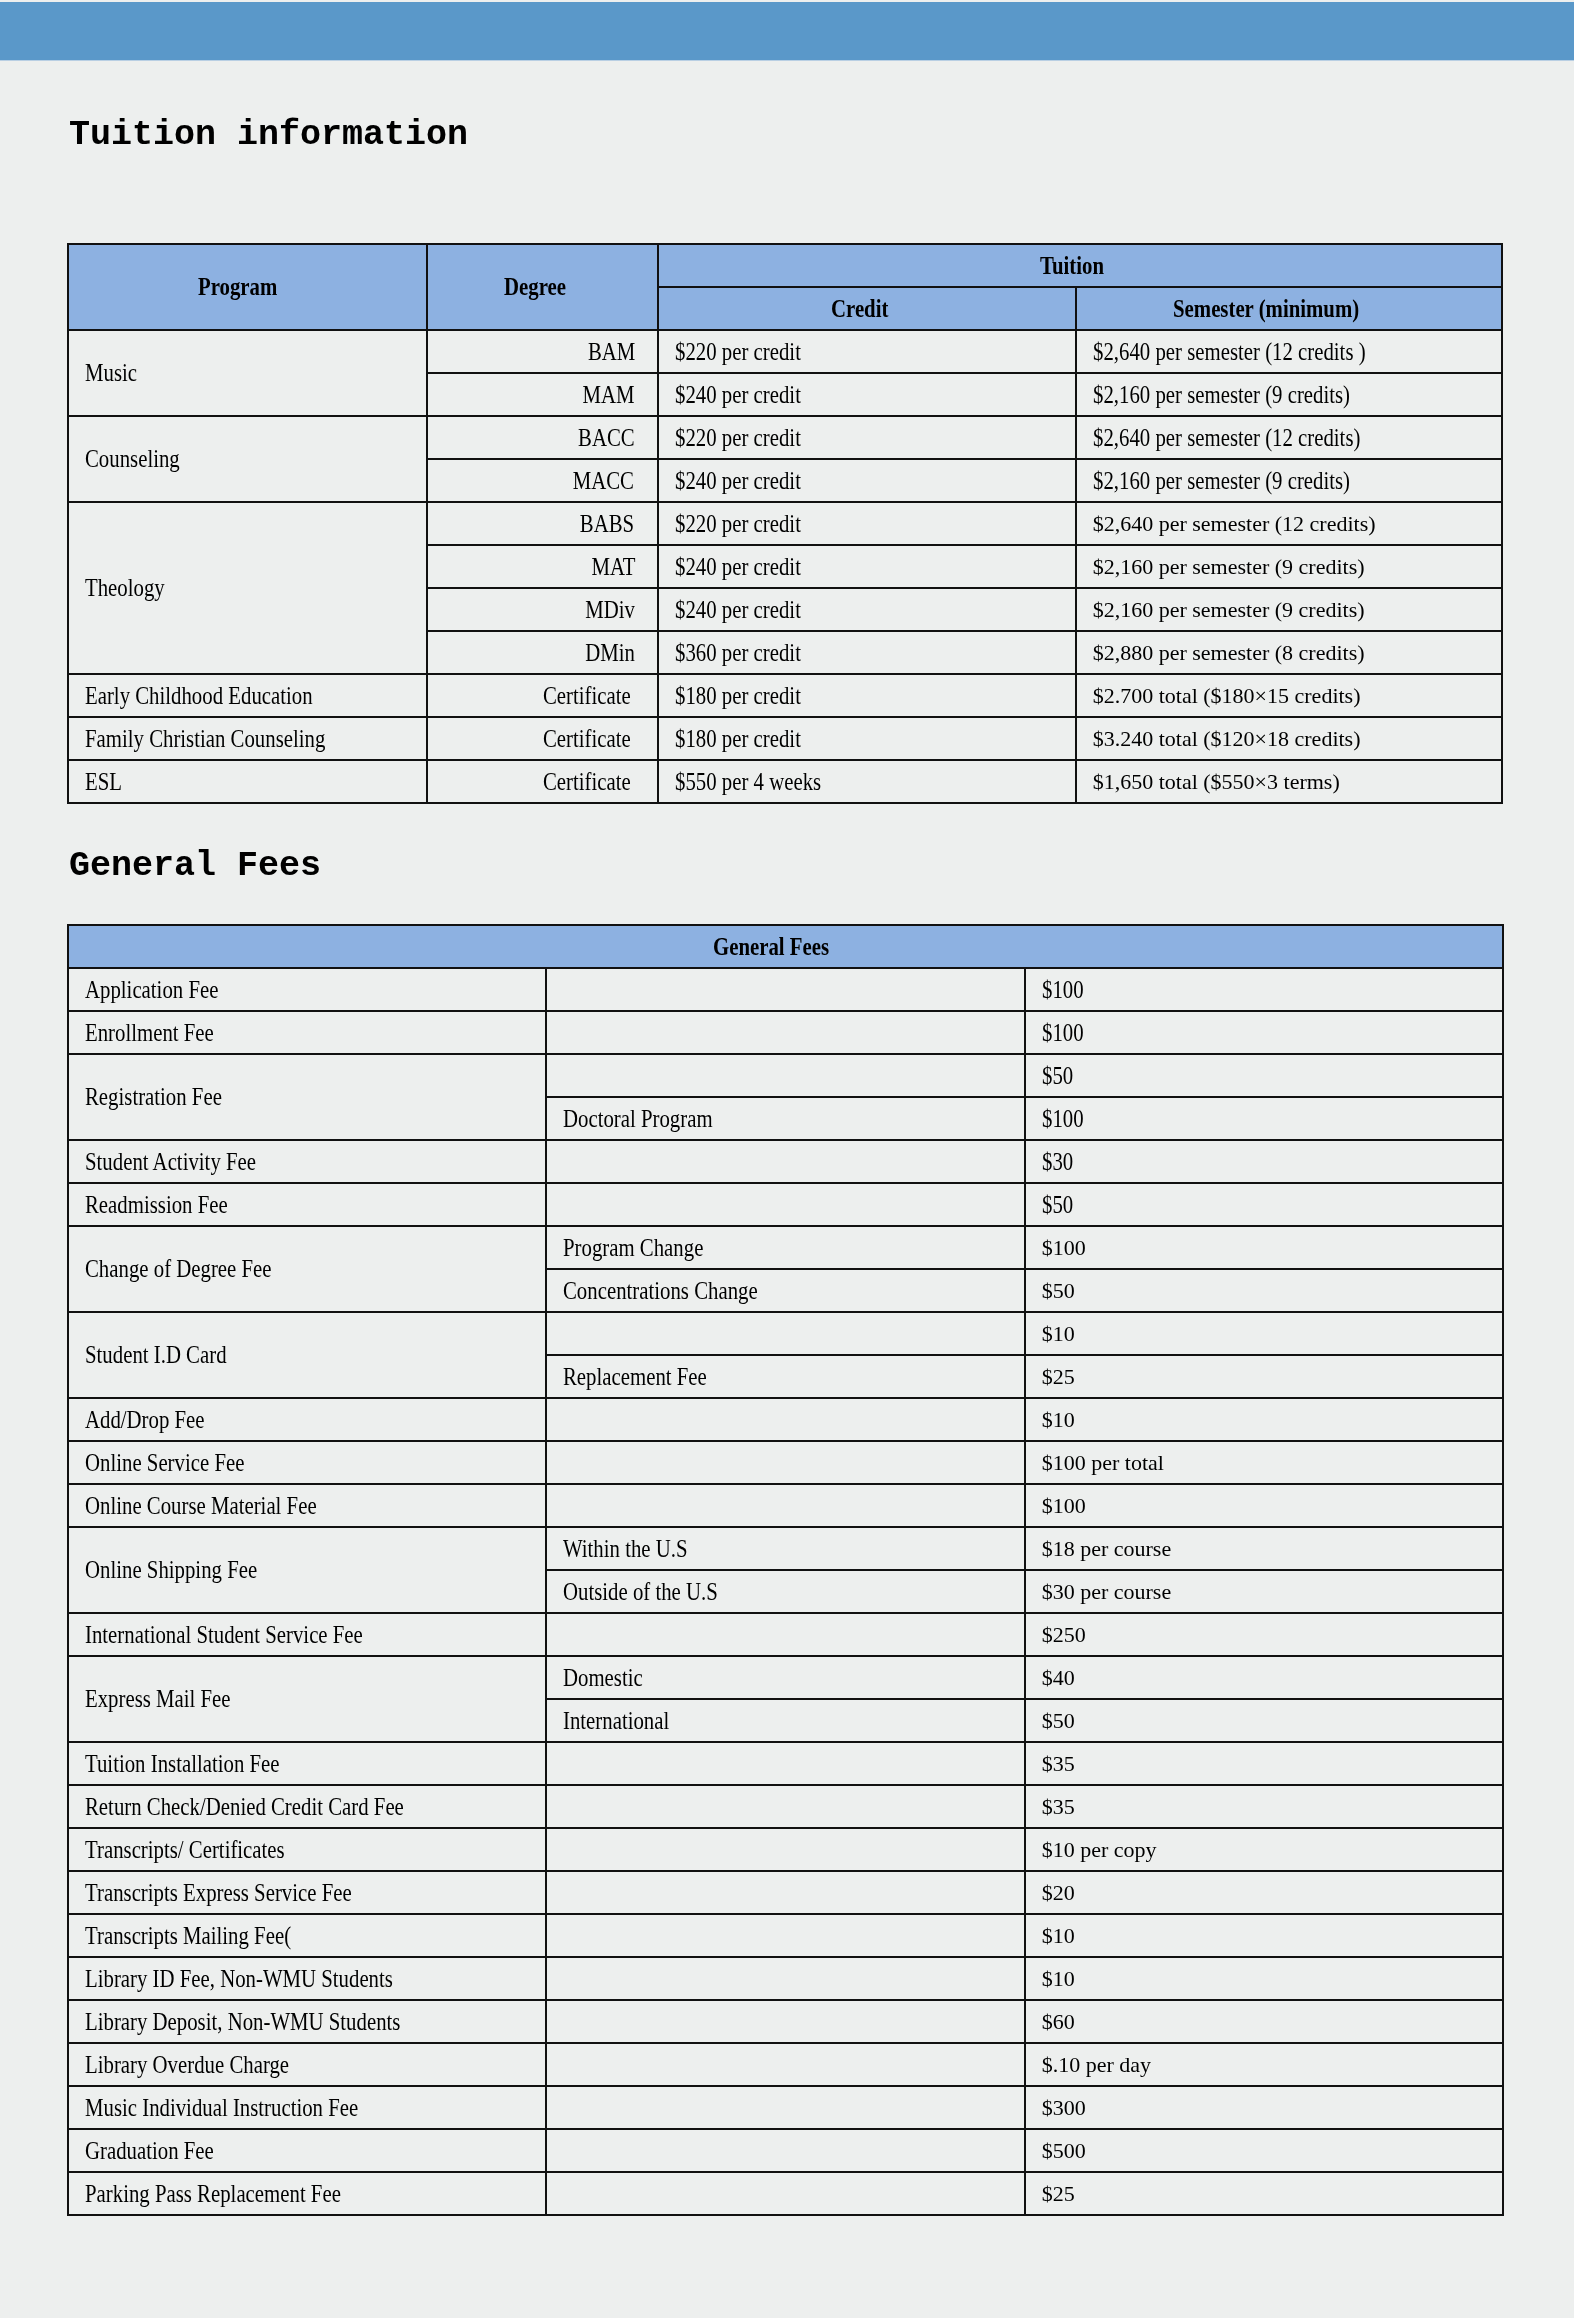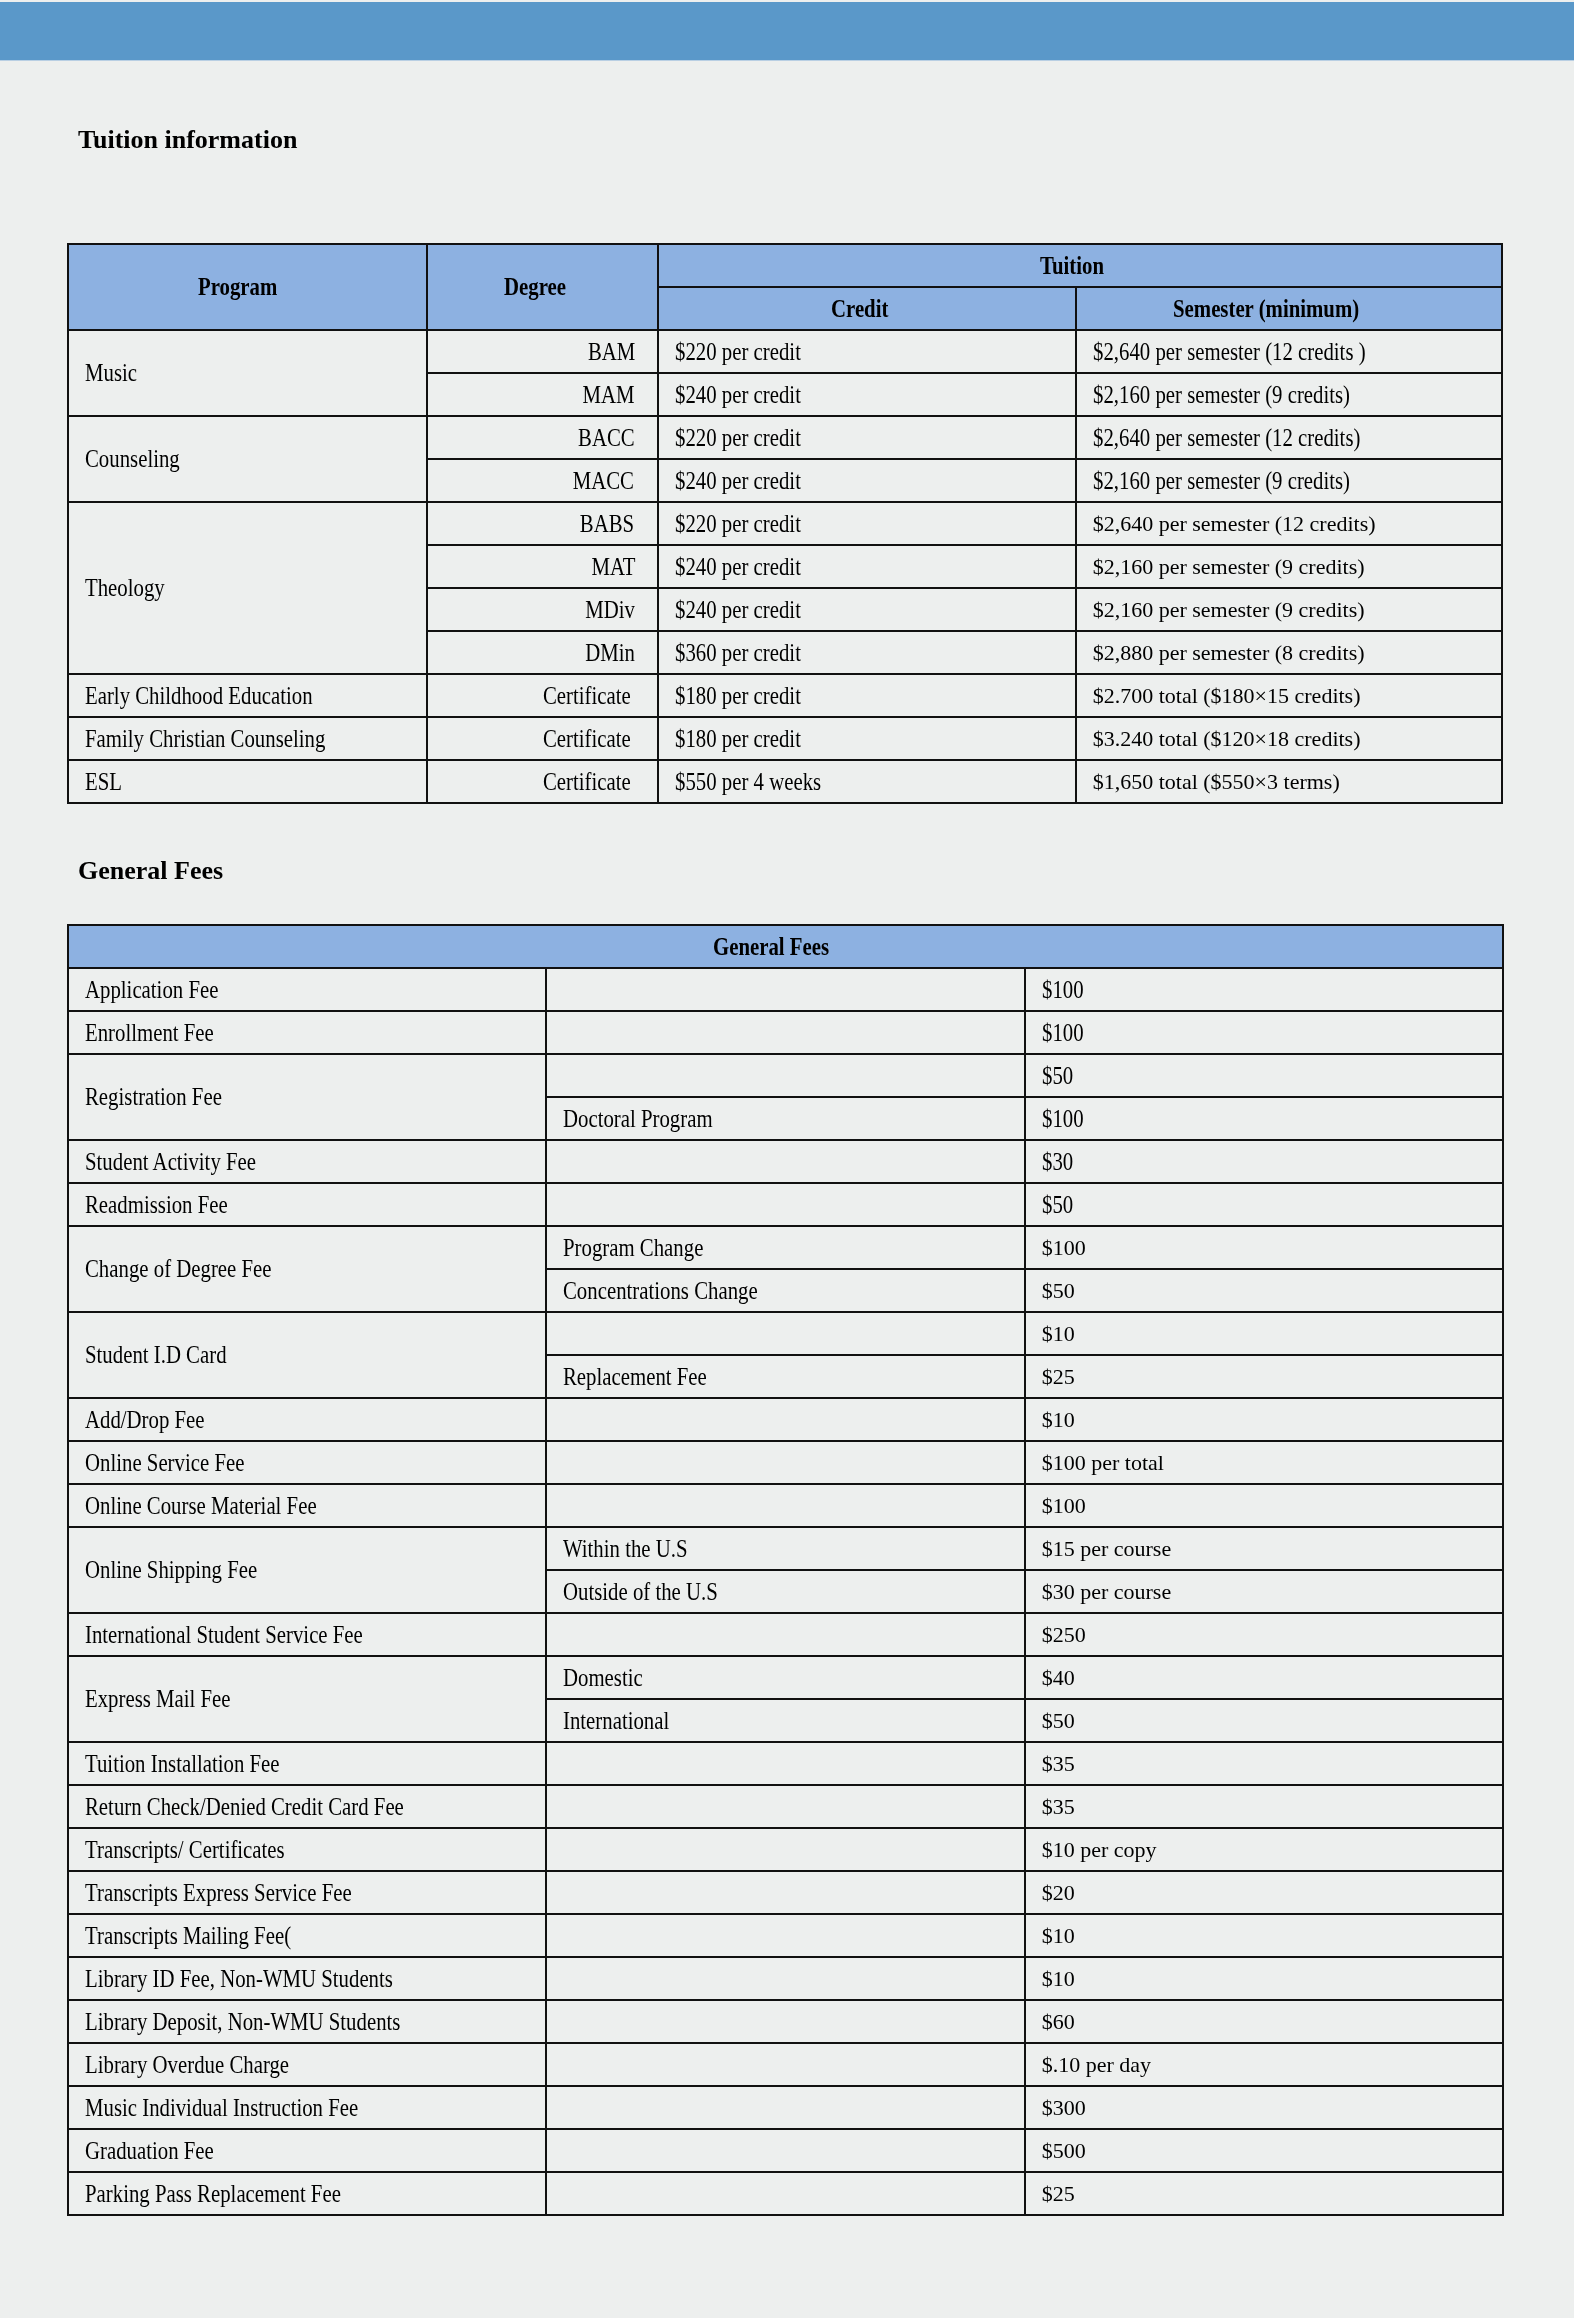--- a/index.html
+++ b/index.html
@@ -7,23 +7,23 @@
     width: 1574px; height: 2319px; position: relative; overflow: hidden;
     background: #edefee;
     font-family: "Liberation Serif", "DejaVu Serif", serif;
     color: #000;
   }
   .top-band {
     position: absolute; left: 0; top: 2.1px; width: 1574px; height: 58px;
     background: #5a98c9; border-bottom: 1.4px solid #b9cfe3;
   }
   .section-title {
-    position: absolute; left: 65px; margin: 13px;
-    font-family: Liberation Serif, serif; font-weight: bold;
-    font-size: 26px; line-height: 1; letter-spacing: 0px;
+    position: absolute; left: 65px; margin: 4px;
+    font-family: Liberation Mono, monospace; font-weight: bold;
+    font-size: 35px; line-height: 1; letter-spacing: 0px;
   }
   #title-tuition { top: 114px; }
   #title-fees { top: 845px; }
 
   table.grid {
     position: absolute; left: 67px; border-collapse: collapse; table-layout: fixed;
     width: 1435px;
   }
   table.grid td, table.grid th {
     border: 2.1px solid #111; padding: 0 15.7px; height: 41px;
@@ -206,21 +206,21 @@
         <td class="l"><span class="norm">$100 per total</span></td>
       </tr>
       <tr>
         <td class="l" rowspan="1"><span class="cond">Online Course Material Fee</span></td>
         <td class="l"><span class="cond"></span></td>
         <td class="l"><span class="norm">$100</span></td>
       </tr>
       <tr>
         <td class="l" rowspan="2"><span class="cond">Online Shipping Fee</span></td>
         <td class="l"><span class="cond">Within the U.S</span></td>
-        <td class="l"><span class="norm">$15 per course</span></td>
+        <td class="l"><span class="norm">$18 per course</span></td>
       </tr>
       <tr>
         <td class="l"><span class="cond">Outside of the U.S</span></td>
         <td class="l"><span class="norm">$30 per course</span></td>
       </tr>
       <tr>
         <td class="l" rowspan="1"><span class="cond">International Student Service Fee</span></td>
         <td class="l"><span class="cond"></span></td>
         <td class="l"><span class="norm">$250</span></td>
       </tr>

